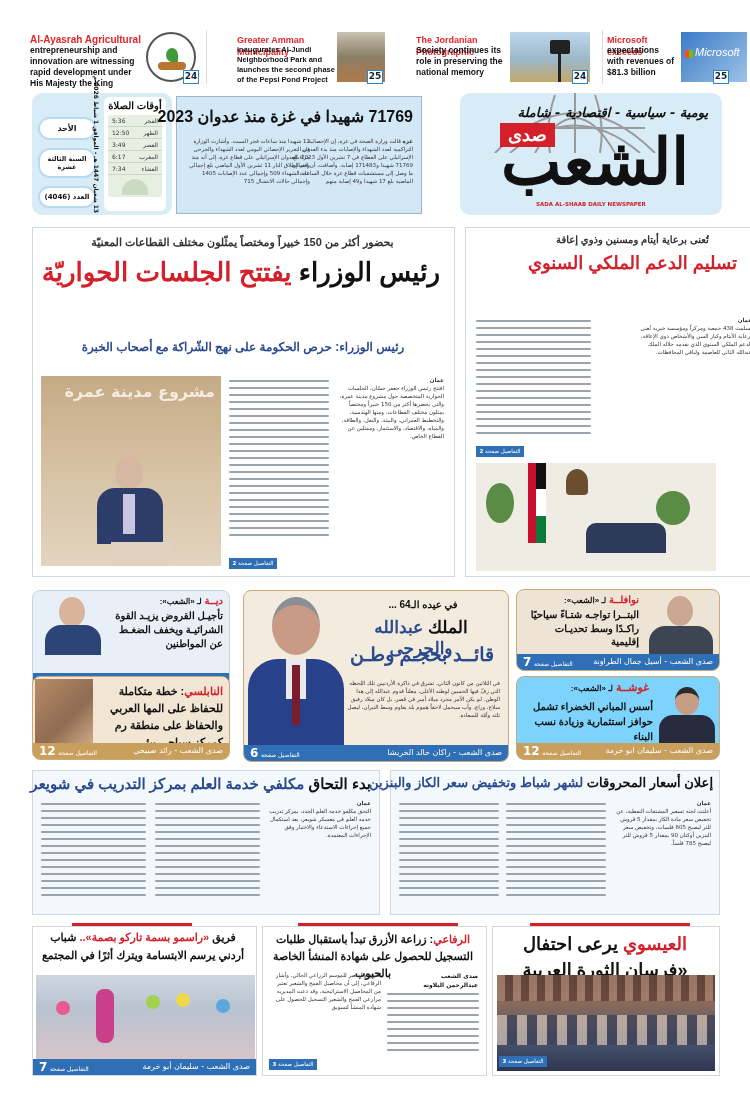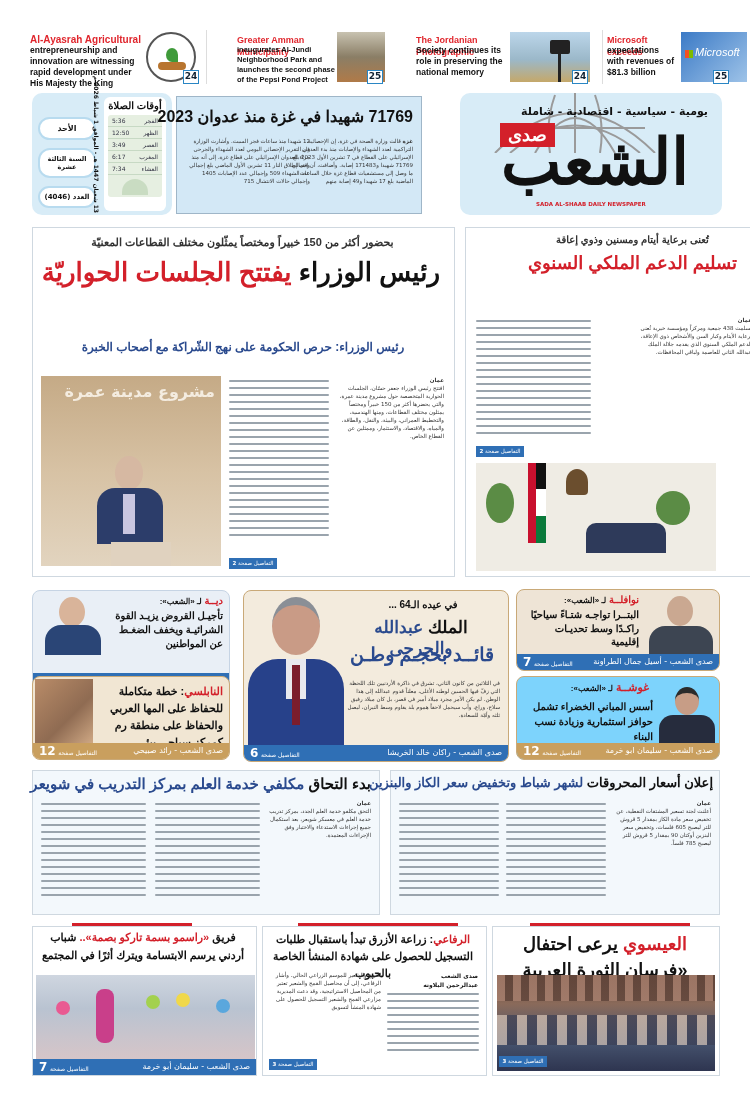--- a/index.html
+++ b/index.html
@@ -118,21 +118,21 @@
     <g fill="none" stroke="#9a9a9a" stroke-width="2">
       <path d="M5 60 Q85 -20 165 60"></path>
       <path d="M20 60 Q85 5 150 60"></path>
       <path d="M45 60 Q85 -10 125 60"></path>
       <path d="M85 0 L85 60"></path>
       <path d="M65 2 Q55 30 60 60"></path>
       <path d="M105 2 Q115 30 110 60"></path>
       <path d="M15 35 L155 35"></path>
     </g>
   </svg>
-  <div class="abs ar" style="right:14px;top:12px;font-size:11px;font-weight:bold;">يومية - سياسية - اقتصادية - شاملة</div>
+  <div class="abs ar" style="right:14px;top:12px;font-size:13px;font-weight:bold;font-style:italic;">يومية - سياسية - اقتصادية - شاملة</div>
   <div class="abs hd" style="left:40px;top:30px;background:#d3202a;color:#fff;font-size:18px;padding:0 8px;line-height:24px;">صدى</div>
   <div class="abs hd" style="left:20px;top:32px;width:230px;text-align:center;font-size:64px;line-height:74px;color:#111;letter-spacing:-2px;">الشعب</div>
   <div class="abs" style="left:76px;top:108px;font-size:5.5px;font-weight:bold;color:#d3202a;">SADA AL-SHAAB DAILY NEWSPAPER</div>
 </div>
 
 <div class="box" style="left:32px;top:227px;width:423px;height:350px;">
   <div class="hd ar" style="position:absolute;right:14px;top:8px;width:395px;text-align:center;font-size:11px;color:#333;">بحضور أكثر من 150 خبيراً ومختصاً يمثّلون مختلف القطاعات المعنيّة</div>
   <div class="hd ar" style="position:absolute;right:14px;top:26px;width:395px;text-align:center;font-size:26px;line-height:36px;white-space:nowrap;">
     <span>رئيس الوزراء</span>
     <span class="red">يفتتح الجلسات الحواريّة</span>

